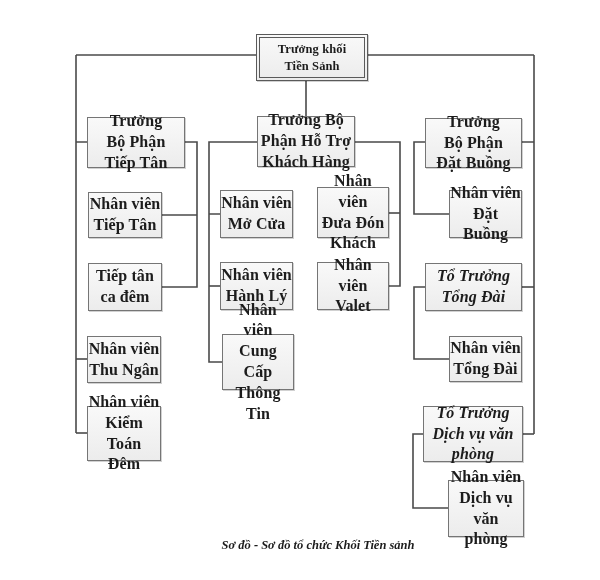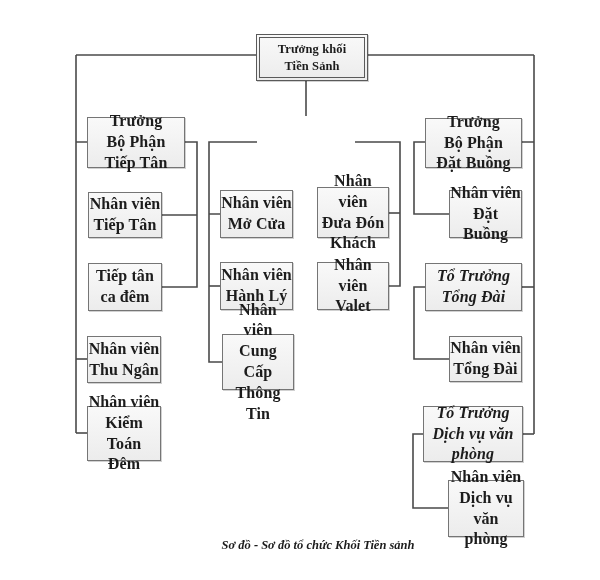--- a/index.html
+++ b/index.html
@@ -100,20 +100,25 @@
   <div class="node" style="left:87px;top:336px;width:74px;height:47px">
     <span class="lbl">Nhân viên
 Thu Ngân</span>
   </div>
   <div class="node" style="left:87px;top:406px;width:74px;height:55px">
     <span class="lbl">Nhân viên
 Kiểm Toán
 Đêm</span>
   </div>
 
+  <div class="node" style="left:257px;top:116px;width:98px;height:51px">
+    <span class="lbl">Trưởng Bộ
+Phận Hỗ Trợ
+Khách Hàng</span>
+  </div>
   <div class="node" style="left:220px;top:190px;width:73px;height:48px">
     <span class="lbl">Nhân viên
 Mở Cửa</span>
   </div>
   <div class="node" style="left:220px;top:262px;width:73px;height:48px">
     <span class="lbl">Nhân viên
 Hành Lý</span>
   </div>
   <div class="node" style="left:222px;top:334px;width:72px;height:56px">
     <span class="lbl">Nhân viên

